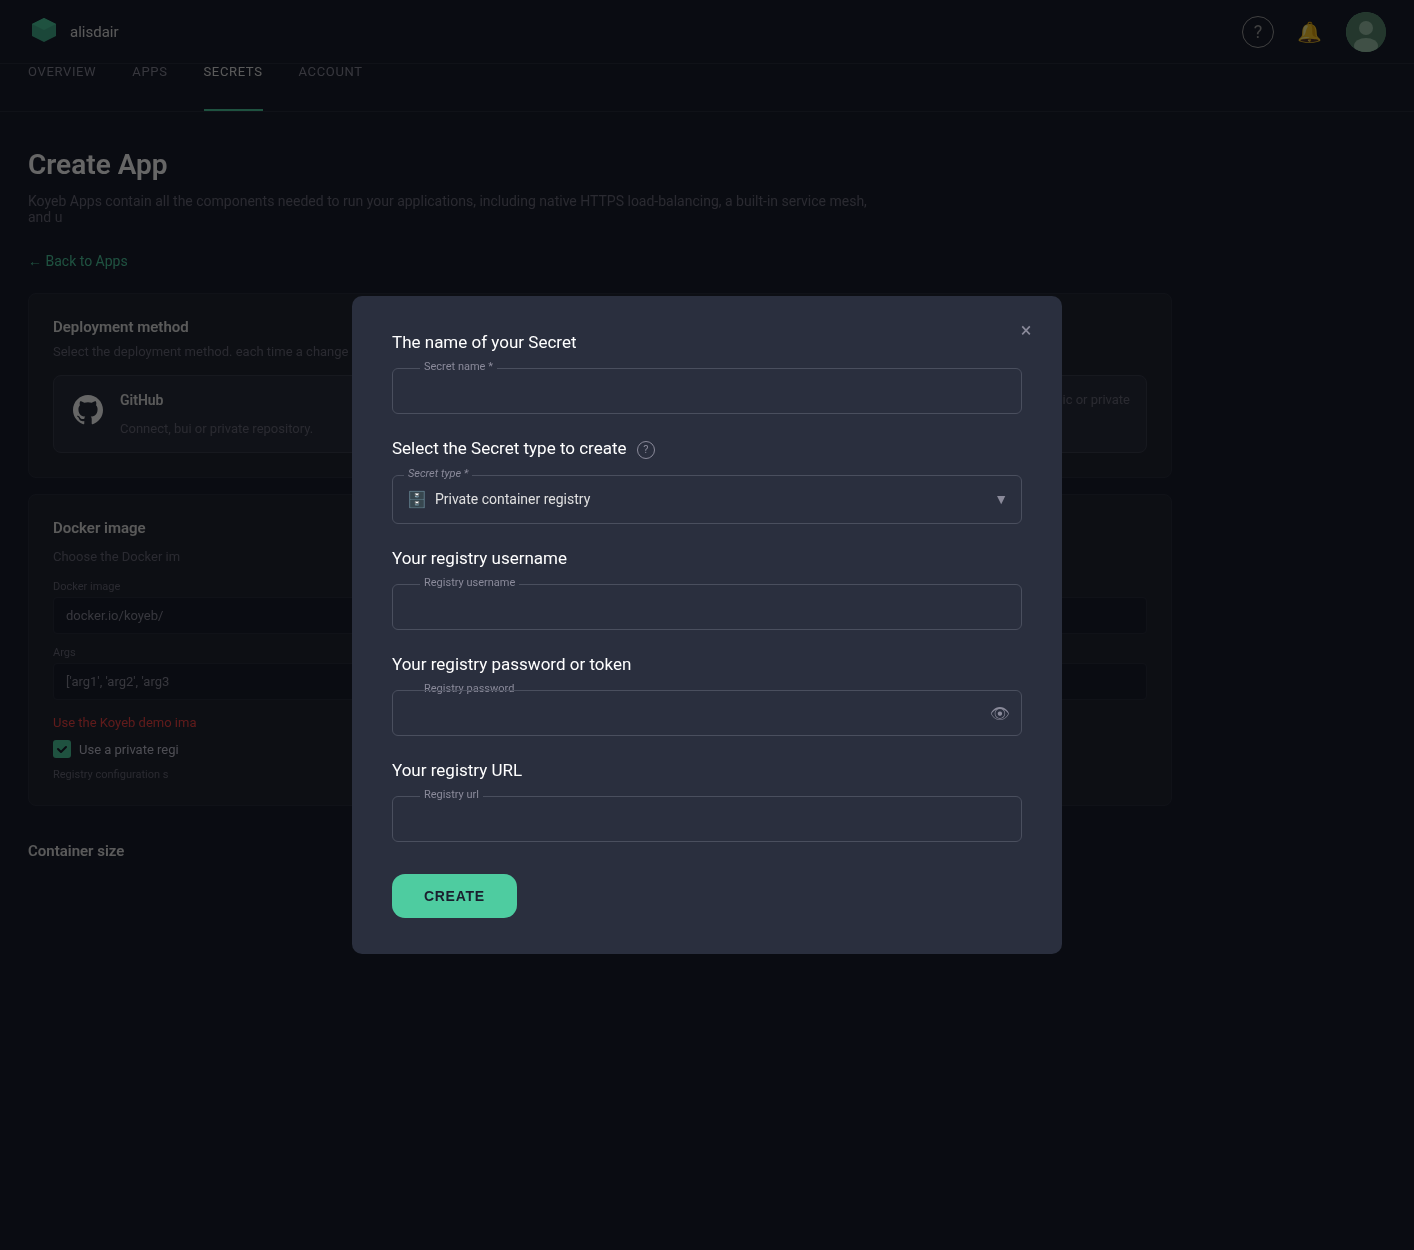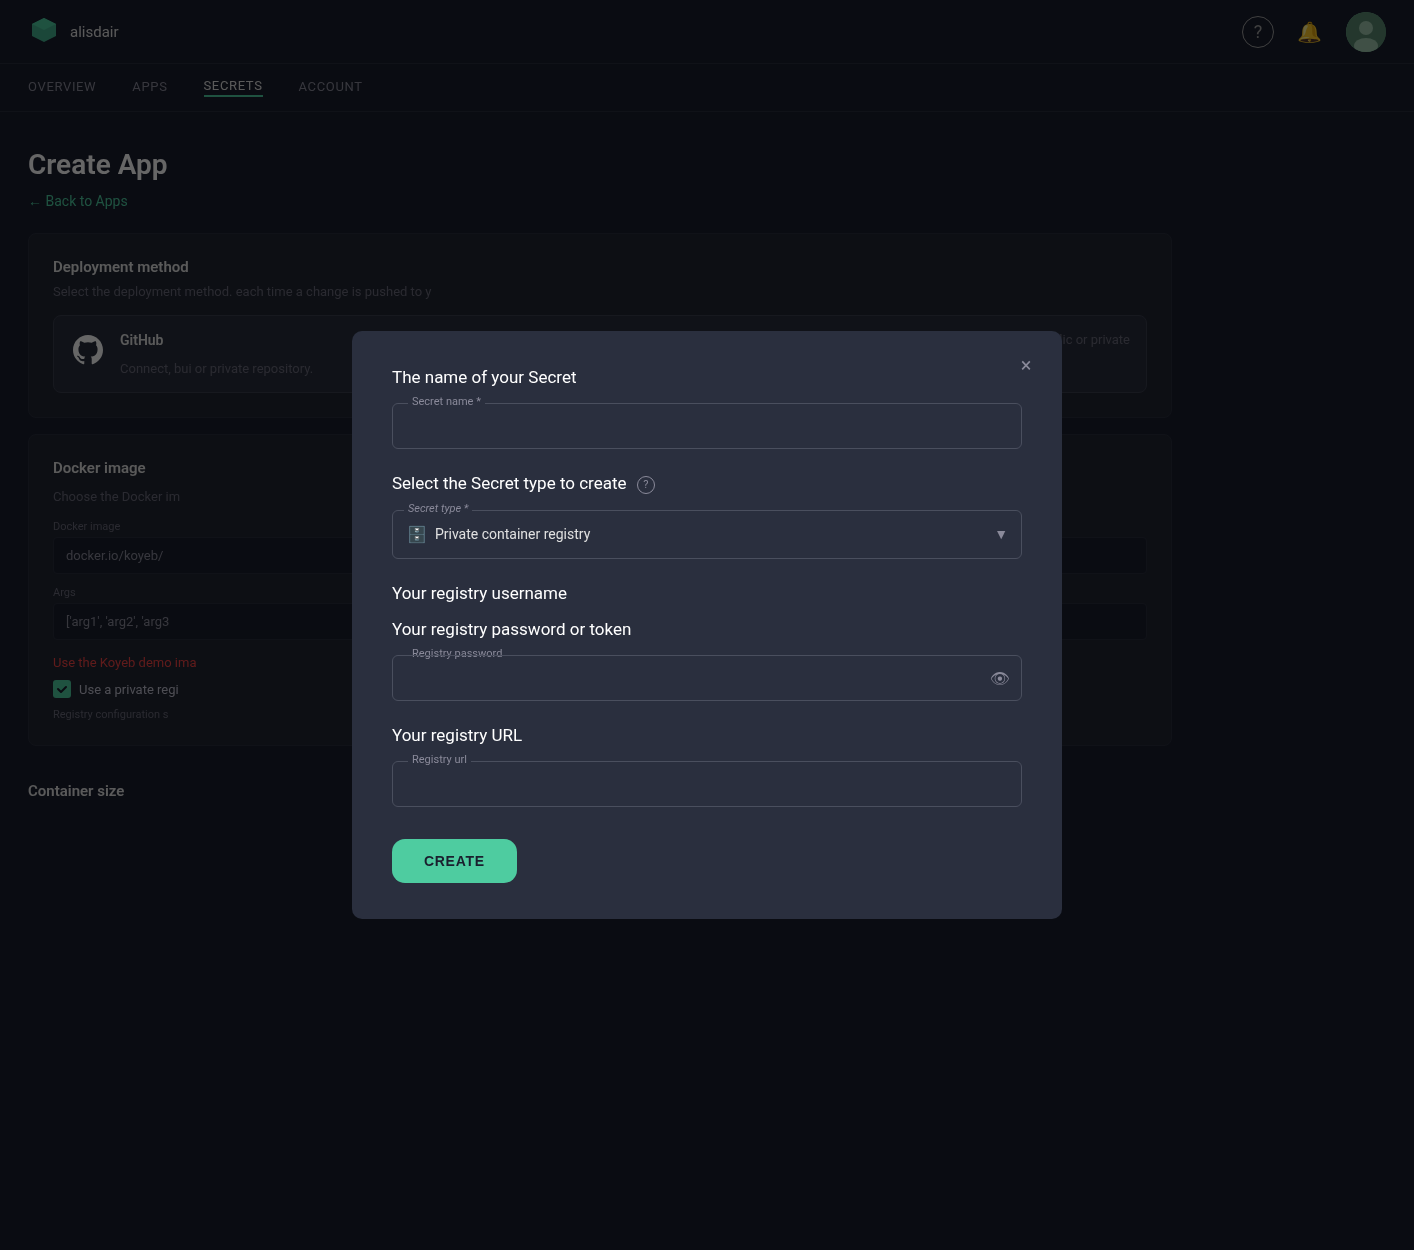--- a/index.html
+++ b/index.html
@@ -60,21 +60,20 @@
       align-items: center;
       justify-content: center;
       overflow: hidden;
       cursor: pointer;
     }
     .avatar svg { width: 40px; height: 40px; }
 
     
     .subnav {
       display: flex;
-      align-items: center;
       padding: 0 28px;
       height: 48px;
       border-bottom: 1px solid #2a2f3e;
       background: #1a1f2e;
       gap: 36px;
     }
     .subnav-item {
       font-size: 13px;
       color: #8a8a9a;
       letter-spacing: 0.05em;
@@ -259,21 +258,21 @@
       margin-bottom: 16px;
     }
 
     .form-field {
       position: relative;
       margin-bottom: 24px;
     }
     .form-field-label {
       position: absolute;
       top: -8px;
-      left: 16px;
+      left: 28px;
       font-size: 11px;
       color: #8a8a9a;
       background: #2a2f3e;
       padding: 0 4px;
     }
     .form-input {
       width: 100%;
       background: transparent;
       border: 1px solid #4a4f5e;
       border-radius: 6px;
@@ -402,20 +401,21 @@
 
 <nav class="subnav">
   <a class="subnav-item">OVERVIEW</a>
   <a class="subnav-item">APPS</a>
   <a class="subnav-item active">SECRETS</a>
   <a class="subnav-item">ACCOUNT</a>
 </nav>
 
 <div class="page-content">
   <h1 class="page-title">Create App</h1>
+  <p class="page-desc">Koyeb Apps contain all the components needed to run your applications, including native HTTPS load-balancing, a built-in service mesh, and u</p>
 
   <a class="back-link">← Back to Apps</a>
 
   <div class="section-card">
     <div class="section-title">Deployment method</div>
     <div class="section-desc">Select the deployment method. each time a change is pushed to y</div>
     <div class="github-option">
       <div>
         <svg class="github-icon" viewBox="0 0 24 24" fill="white">
           <path d="M12 2C6.477 2 2 6.477 2 12c0 4.418 2.865 8.166 6.839 9.489.5.092.682-.217.682-.482 0-.237-.009-.868-.013-1.703-2.782.604-3.369-1.342-3.369-1.342-.454-1.155-1.11-1.462-1.11-1.462-.908-.62.069-.608.069-.608 1.003.07 1.531 1.03 1.531 1.03.892 1.529 2.341 1.087 2.91.832.092-.647.35-1.088.636-1.338-2.22-.253-4.555-1.11-4.555-4.943 0-1.091.39-1.984 1.029-2.683-.103-.253-.446-1.27.098-2.647 0 0 .84-.269 2.75 1.025A9.548 9.548 0 0112 6.836c.85.004 1.705.114 2.504.336 1.909-1.294 2.747-1.025 2.747-1.025.546 1.377.203 2.394.1 2.647.64.699 1.028 1.592 1.028 2.683 0 3.842-2.339 4.687-4.566 4.935.359.309.678.919.678 1.852 0 1.336-.012 2.415-.012 2.743 0 .267.18.578.688.48C19.138 20.161 22 16.416 22 12c0-5.523-4.477-10-10-10z"></path>
@@ -481,20 +481,24 @@
             <span class="registry-icon">🗄️</span>
             <span>Private container registry</span>
           </div>
         </div>
         <span class="select-arrow">▼</span>
       </div>
     </div>
 
     
     <div class="modal-section-title">Your registry username</div>
+    <div class="form-field">
+      <span class="form-field-label">Registry username</span>
+      <input class="form-input" type="text" style="">
+    </div>
 
     
     <div class="modal-section-title">Your registry password or token</div>
     <div class="form-field">
       <span class="form-field-label">Registry password</span>
       <div class="password-field-wrapper">
         <input class="form-input" type="password" style="">
         <span class="password-toggle">👁</span>
       </div>
     </div>

